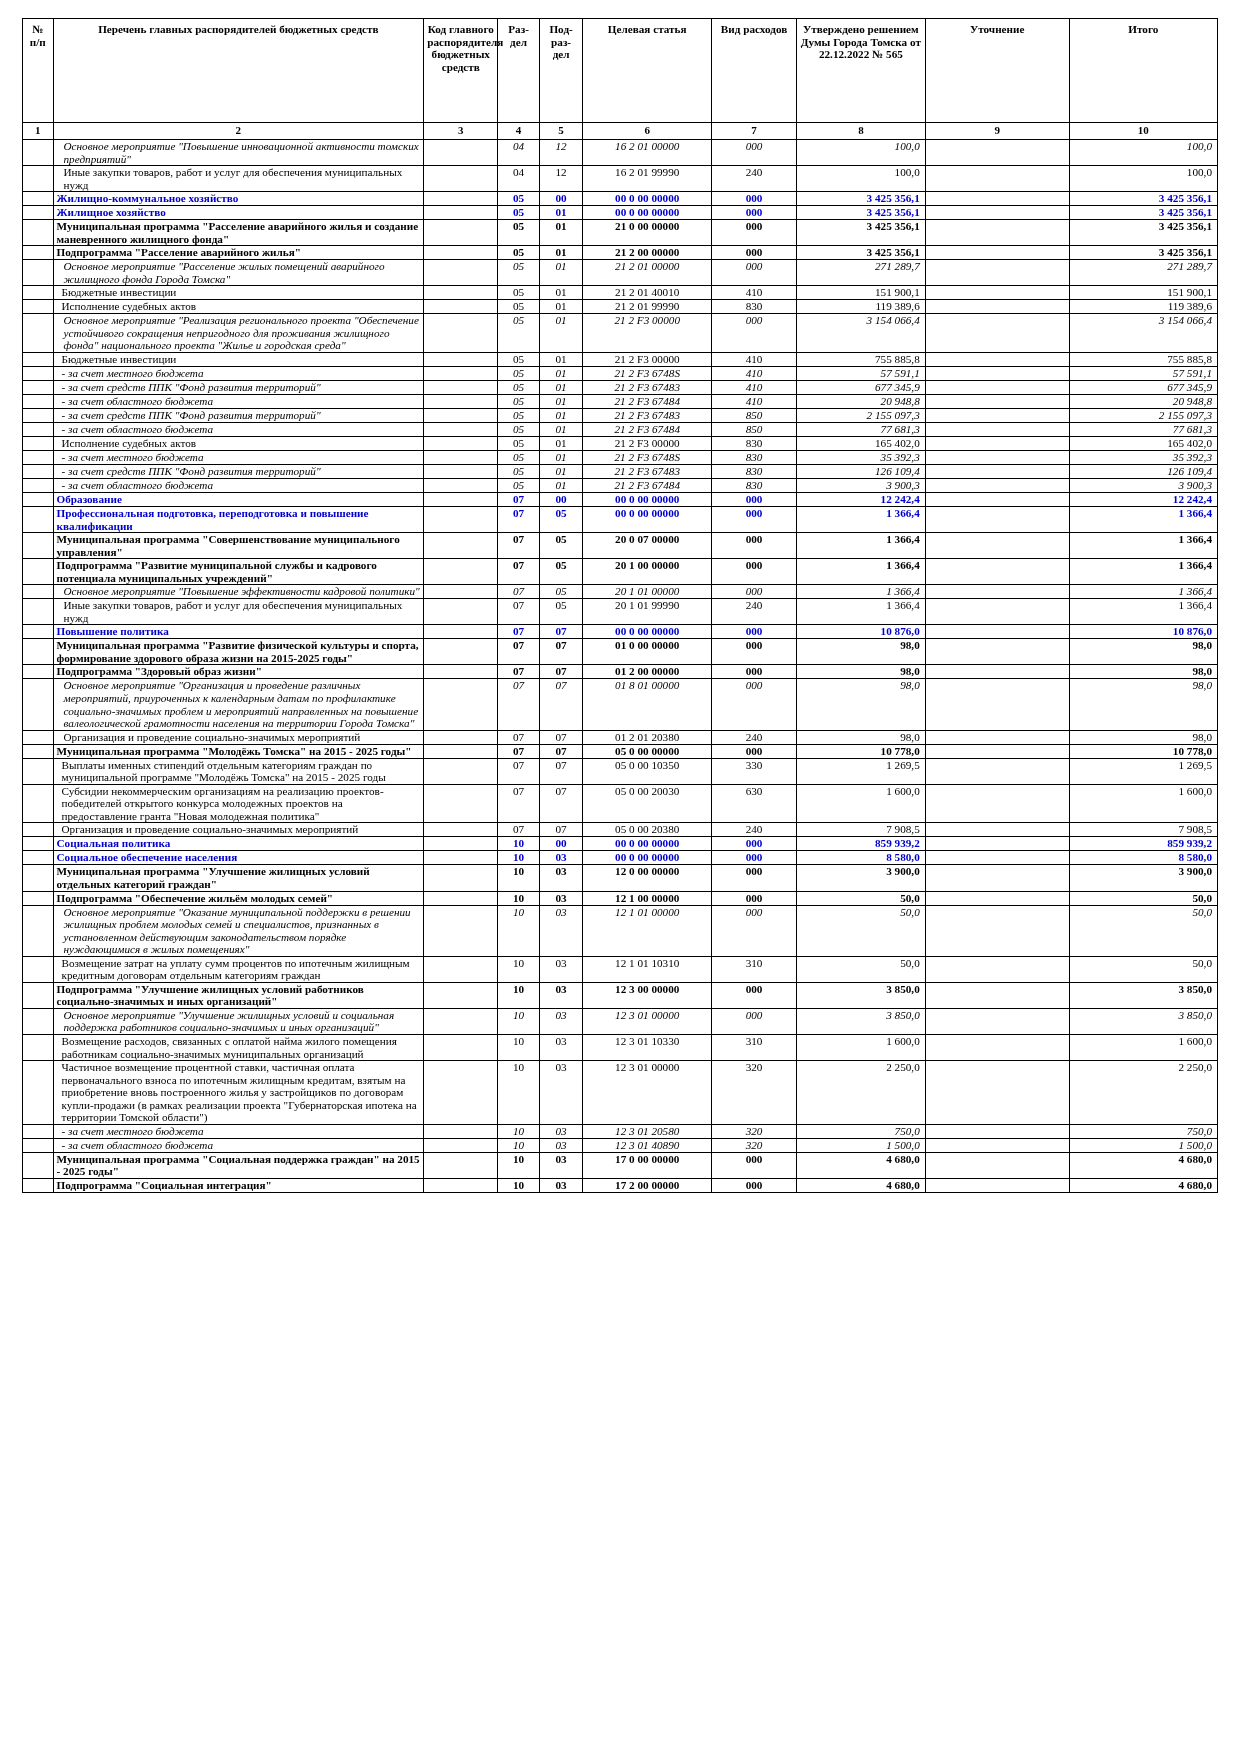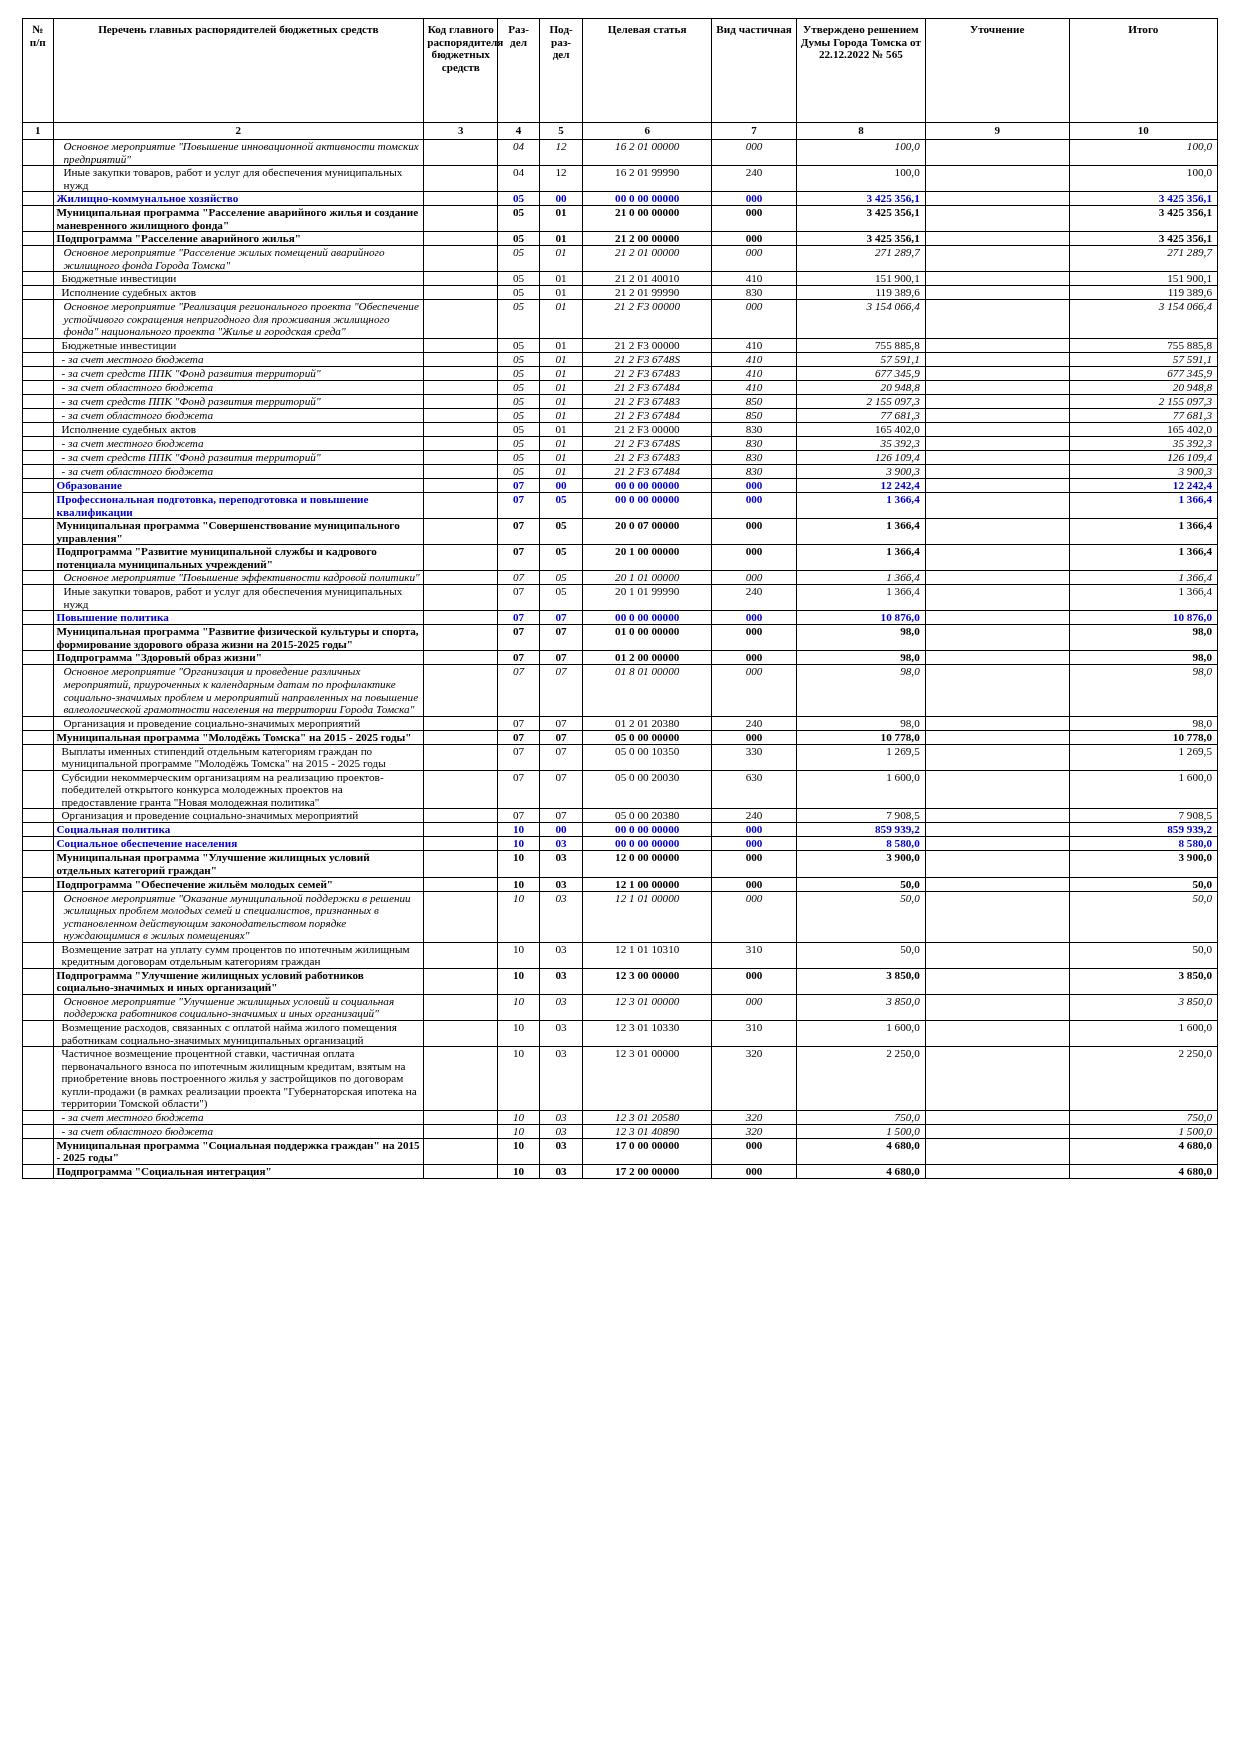--- a/index.html
+++ b/index.html
@@ -50,21 +50,21 @@
   </colgroup>
   <thead>
     <tr class="hdr-tall">
       <th>№
 п/п</th>
       <th>Перечень главных распорядителей бюджетных средств</th>
       <th>Код главного распорядителя бюджетных средств</th>
       <th>Раз-дел</th>
       <th>Под-раз-дел</th>
       <th>Целевая статья</th>
-      <th>Вид частичная</th>
+      <th>Вид расходов</th>
       <th>Утверждено решением Думы Города Томска от 22.12.2022 № 565</th>
       <th>Уточнение</th>
       <th>Итого</th>
     </tr>
     <tr class="numrow">
       <td>1</td>
       <td>2</td>
       <td>3</td>
       <td>4</td>
       <td>5</td>
@@ -107,20 +107,32 @@
           <td class="c-num bold blue">05</td>
           <td class="c-num bold blue">00</td>
           <td class="c-num bold blue">00 0 00 00000</td>
           <td class="c-num bold blue">000</td>
           <td class="c-val bold blue">3 425 356,1</td>
           <td class="c-val bold blue"></td>
           <td class="c-val bold blue">3 425 356,1</td>
         </tr>
         <tr class="r">
           <td class="c-num"></td>
+          <td class="c-name bold blue">Жилищное хозяйство</td>
+          <td class="c-empty"></td>
+          <td class="c-num bold blue">05</td>
+          <td class="c-num bold blue">01</td>
+          <td class="c-num bold blue">00 0 00 00000</td>
+          <td class="c-num bold blue">000</td>
+          <td class="c-val bold blue">3 425 356,1</td>
+          <td class="c-val bold blue"></td>
+          <td class="c-val bold blue">3 425 356,1</td>
+        </tr>
+        <tr class="r">
+          <td class="c-num"></td>
           <td class="c-name bold">Муниципальная программа "Расселение аварийного жилья и создание маневренного жилищного фонда"</td>
           <td class="c-empty"></td>
           <td class="c-num bold">05</td>
           <td class="c-num bold">01</td>
           <td class="c-num bold">21 0 00 00000</td>
           <td class="c-num bold">000</td>
           <td class="c-val bold">3 425 356,1</td>
           <td class="c-val bold"></td>
           <td class="c-val bold">3 425 356,1</td>
         </tr>

